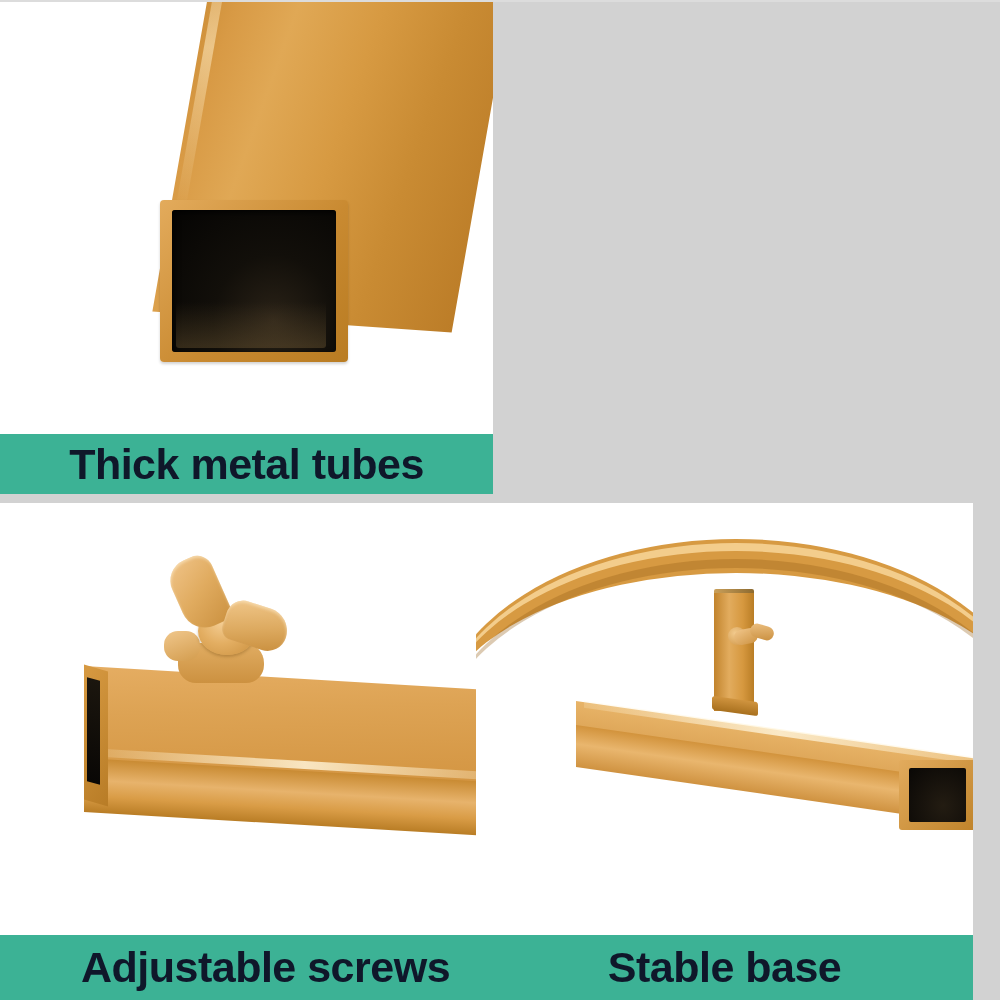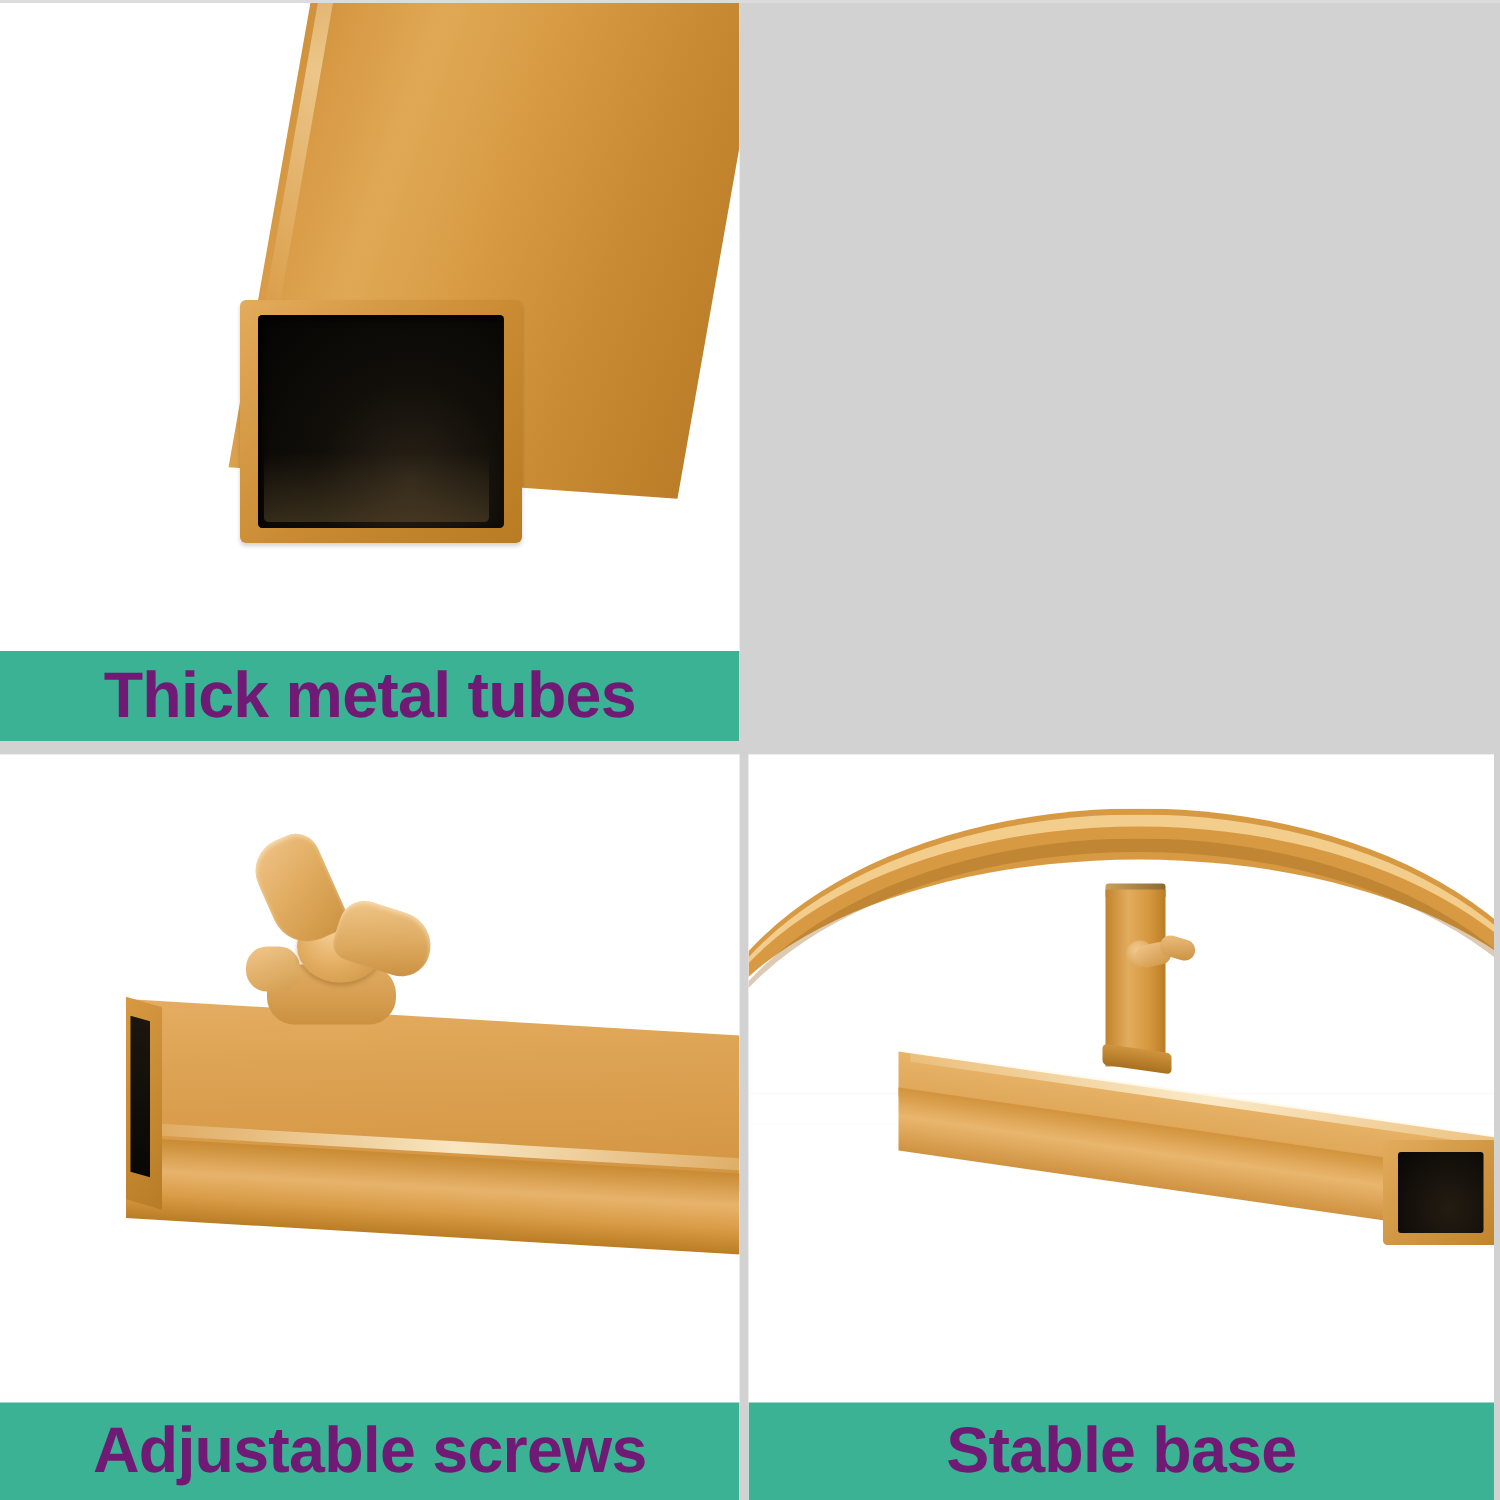--- a/index.html
+++ b/index.html
@@ -20,34 +20,34 @@
     background:#dcdcdc;z-index:40;
   }
   
   .panel{
     position:absolute;
     background:#ffffff;
     overflow:hidden;
   }
   .p-tl{left:0;   top:2px;   width:493px;height:492px;}
   .p-tr{left:503px;top:2px;  width:497px;height:492px;}
-  .p-bl{left:0;   top:503px; width:493px;height:497px;}
-  .p-br{left:499px;top:503px;width:497px;height:497px;}
+  .p-bl{left:0;   top:503px; width:493px;height:497px;padding-left:38px;}
+  .p-br{left:476px;top:503px;width:497px;height:497px;}
 
   .photo{
     position:absolute;left:0;top:0;right:0;bottom:0;
     background:#ffffff;
     overflow:hidden;
   }
   
   .caption{
     position:absolute;left:0;right:0;bottom:0;
     background:#3cb295;
     display:flex;align-items:center;justify-content:center;
-    color:#701a75;
+    color:#0f172a;
     font-weight:bold;
     font-size:43px;
     letter-spacing:-0.5px;
     line-height:1;
     user-select:none;
   }
   .p-tl .caption,.p-tr .caption{height:60px;}
   .p-bl .caption,.p-br .caption{height:65px;}
 
   

